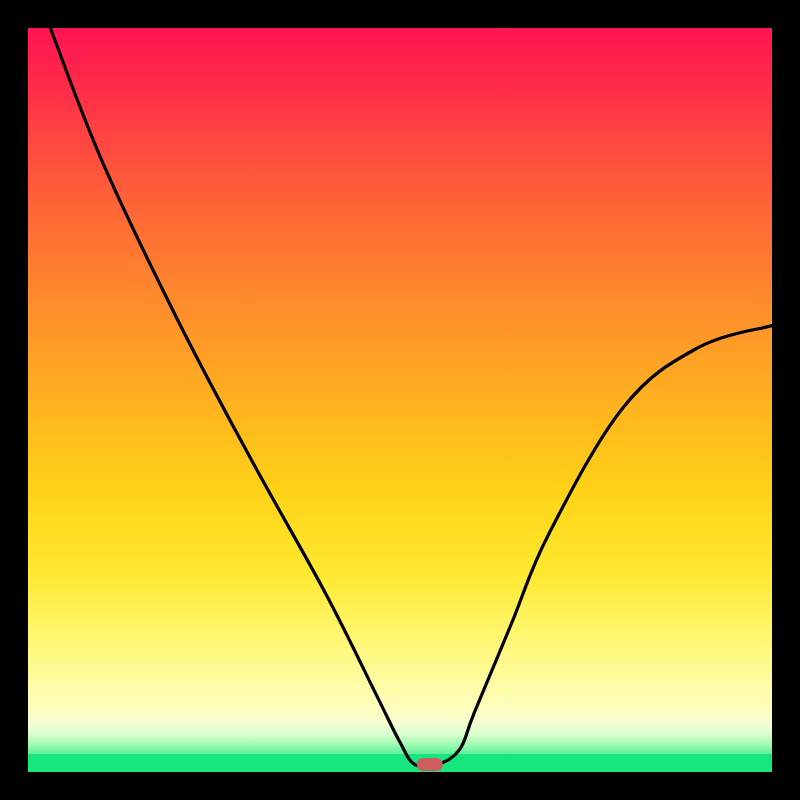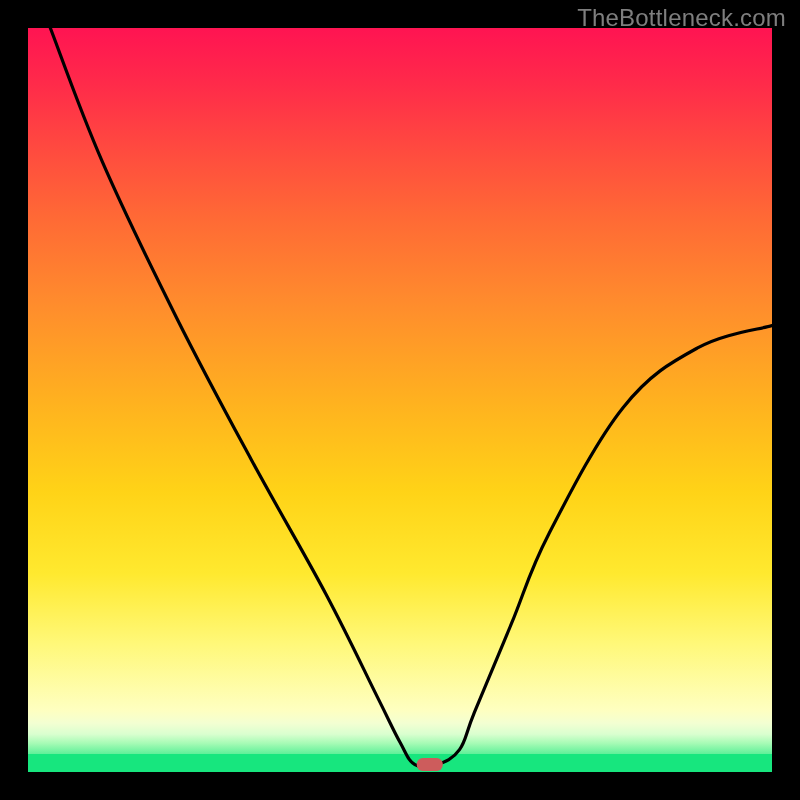--- a/index.html
+++ b/index.html
@@ -90,21 +90,20 @@
   }
   .marker-shape {
     fill: #cd5c5c;
   }
 </style>
 </head>
 <body>
 
 <div class="frame">
 
-  <div class="watermark">TheBottleneck.com</div>
 
   <div class="plot-area">
     <div class="gradient-upper"></div>
     <div class="gradient-fade"></div>
     <div class="green-strip"></div>
 
     <svg class="curve" viewBox="0 0 744 744" preserveAspectRatio="none">
       <path id="curve-path" fill="none" stroke="#000000" stroke-width="3.2" stroke-linejoin="round" stroke-linecap="round" d="M 22.32 0.00 C 31.69 24.11, 51.63 81.69, 74.40 133.92 C 97.17 186.15, 122.02 236.59, 148.80 290.16 C 175.58 343.73, 196.42 381.97, 223.20 431.52 C 249.98 481.07, 274.83 522.59, 297.60 565.44 C 320.37 608.29, 336.29 642.82, 349.68 669.60 C 363.07 696.38, 365.30 702.19, 372.00 714.24 C 378.70 726.29, 380.18 732.54, 386.88 736.56 C 393.58 740.58, 401.16 739.24, 409.20 736.56 C 417.24 733.88, 424.82 731.05, 431.52 721.68 C 438.22 712.31, 437.03 707.25, 446.40 684.48 C 455.77 661.71, 470.21 627.34, 483.60 595.20 C 496.99 563.06, 500.71 544.76, 520.80 505.92 C 540.89 467.08, 568.42 412.92, 595.20 379.44 C 621.98 345.96, 642.82 334.65, 669.60 319.92 C 696.38 305.19, 730.61 301.62, 744.00 297.60"></path>
     </svg>
 

